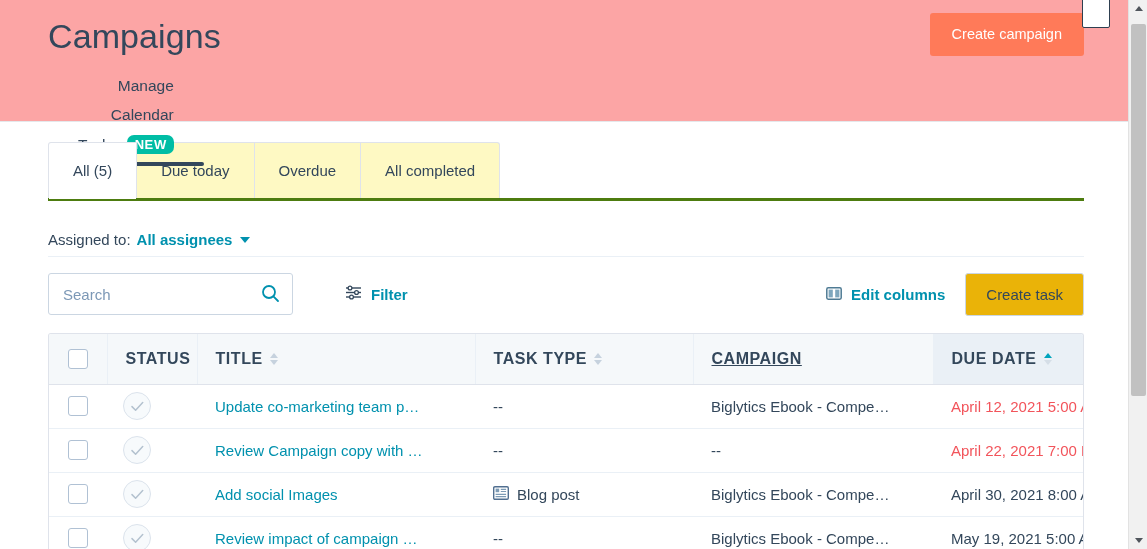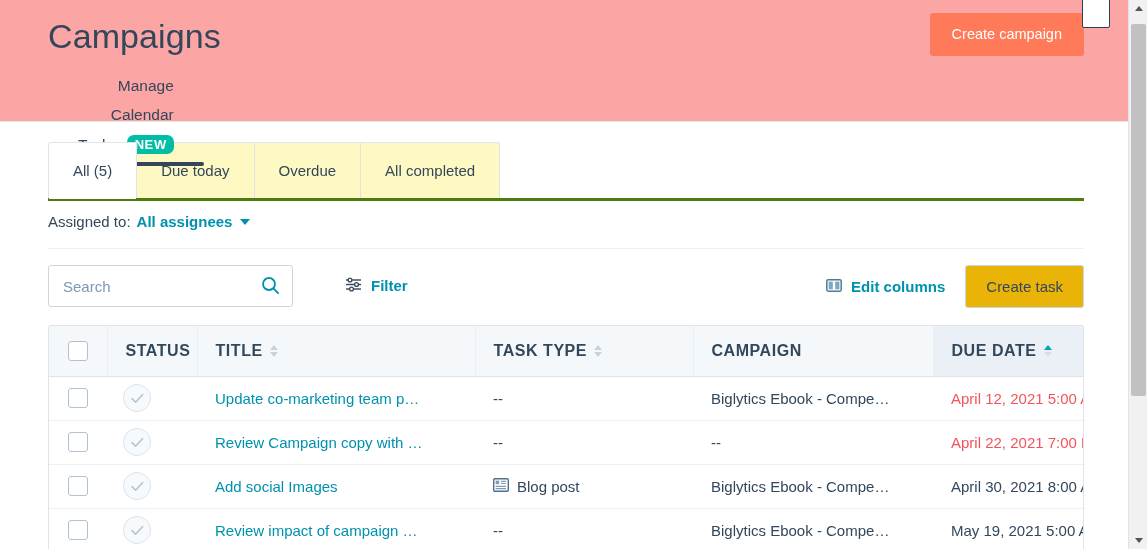--- a/index.html
+++ b/index.html
@@ -153,27 +153,27 @@
   .subtab.active::after {
     content: "";
     position: absolute;
     left: 0; right: 0; bottom: -1px;
     height: 1px;
     background: #ffffff;
   }
 
   
   .assigned-row {
-    margin-top: 12px;
+    margin-top: 30px;
     font-size: 15px;
     color: #33475b;
     display: flex;
     align-items: center;
     gap: 6px;
-    padding-bottom: 18px;
+    padding-bottom: 8px;
     border-bottom: 1px solid #eaf0f6;
   }
   .assignee-link {
     color: #0091ae;
     font-weight: bold;
     cursor: pointer;
   }
   .caret-down {
     width: 0; height: 0;
     border-left: 5px solid transparent;
@@ -209,20 +209,21 @@
     outline: none;
   }
   .search-input::placeholder { color: #7c98b6; }
   .search-icon {
     position: absolute;
     right: 13px; top: 11px;
     pointer-events: none;
   }
   .filter-btn {
     display: flex;
+    align-items: center;
     gap: 9px;
     margin-left: 32px;
     color: #0091ae;
     font-size: 15px;
     font-weight: bold;
     cursor: pointer;
   }
   .toolbar-spacer { flex: 1; }
   .edit-columns-btn {
     display: flex;
@@ -275,21 +276,21 @@
     white-space: nowrap;
   }
   thead th.sorted-col { background: #eaf0f6; }
   thead th:last-child { border-right: none; }
   .th-inner { display: flex; align-items: center; gap: 7px; }
 
   .col-check  { width: 58px;  padding-left: 0 !important; text-align: center; }
   .col-status { width: 90px; }
   .col-title  { width: 278px; }
   .col-type   { width: 218px; }
-  .col-camp   { width: 240px; }
+  .col-camp   { width: 240px; text-decoration: underline; }
   .col-due    { width: 406px; }
 
   tbody td {
     height: 44px;
     font-size: 15px;
     color: #33475b;
     padding: 0 0 0 18px;
     border-bottom: 1px solid #eaf0f6;
     vertical-align: middle;
     white-space: nowrap;

